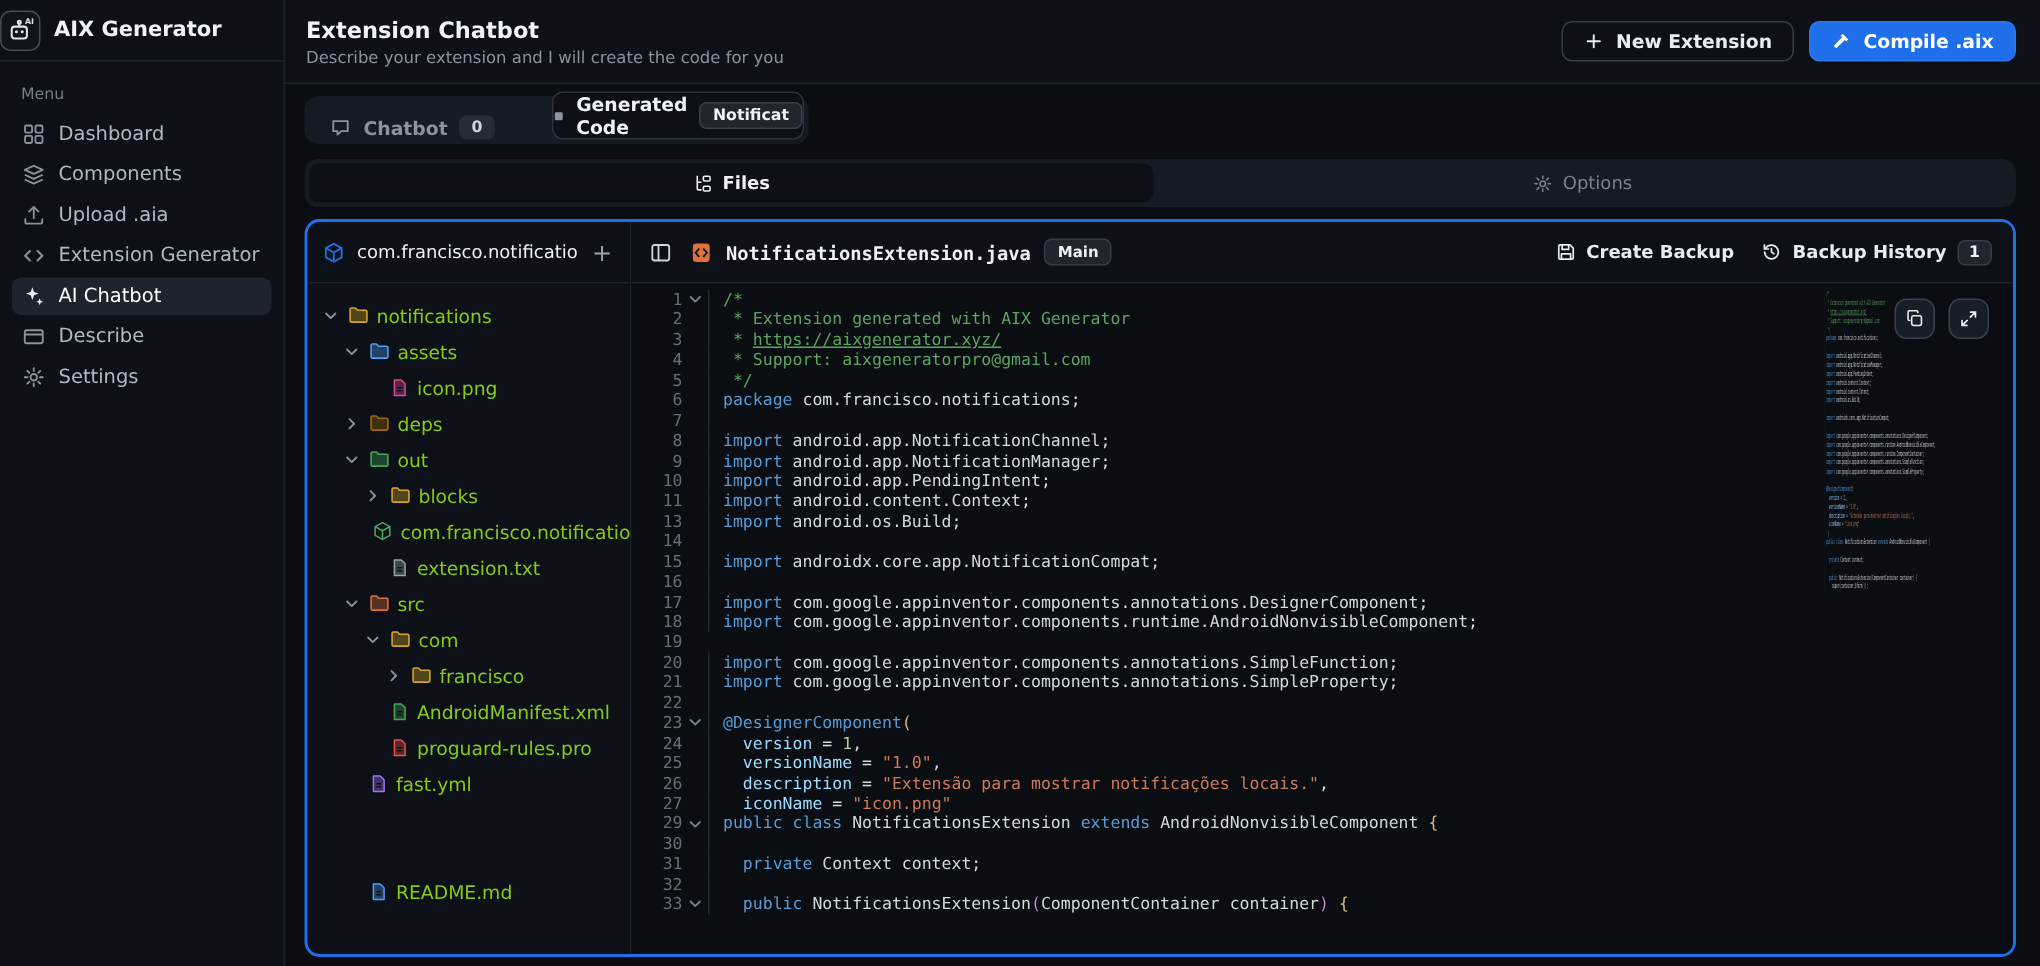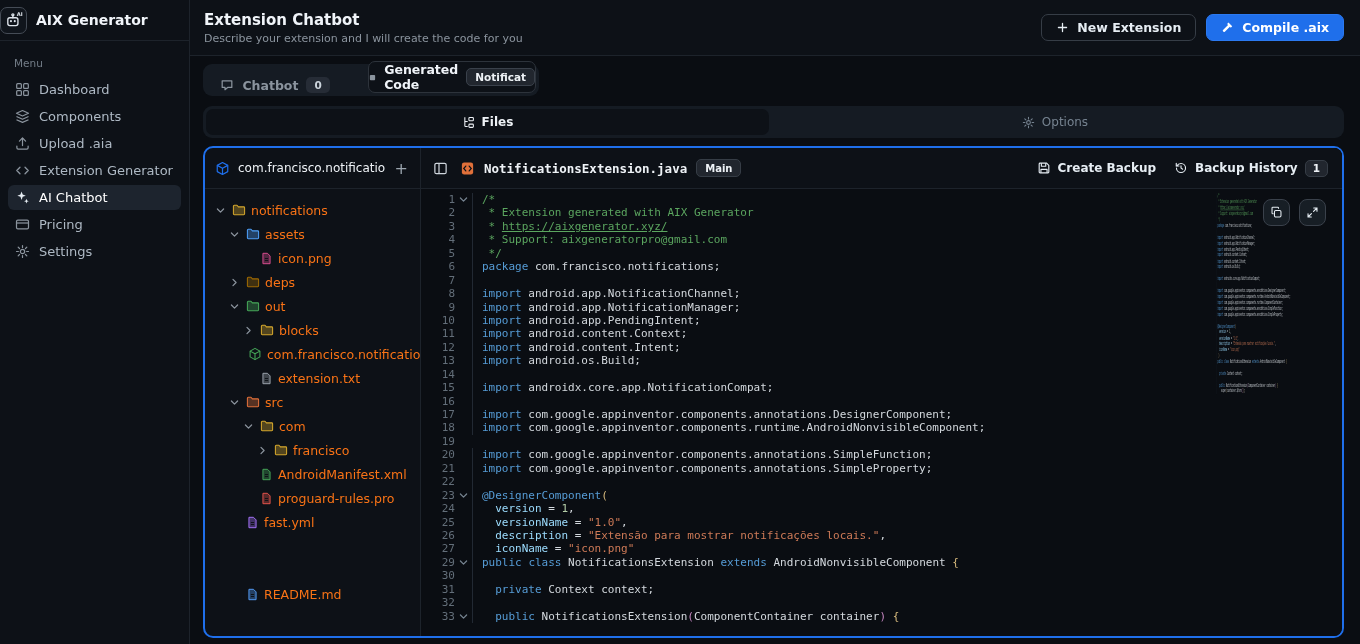--- a/index.html
+++ b/index.html
@@ -54,21 +54,21 @@
   
   .panel { margin-top:8px; height:492px; border:2px solid #1f6feb; border-radius:10px;
     background:#0d1117; display:flex; overflow:hidden; }
   .explorer { width:216px; border-right:1px solid #1d232b; display:flex; flex-direction:column; }
   .exp-header { height:41px; border-bottom:1px solid #1d232b; display:flex; align-items:center;
     gap:8px; padding:0 10px; }
   .exp-pkg { flex:1; font-size:12px; color:#eef2f6; white-space:nowrap; overflow:hidden; }
   .exp-add { color:#9aa4ae; font-size:16px; cursor:pointer; padding:0 2px; }
   .tree { padding:9px 4px; overflow:hidden; }
   .trow { display:flex; align-items:center; height:24px; gap:5px; cursor:pointer;
-    font-size:12.5px; color:#f97316; white-space:nowrap; }
+    font-size:12.5px; color:#84cc16; white-space:nowrap; }
   .trow .chev { width:12px; color:#8b949e; display:flex; }
 
   .editor { flex:1; display:flex; flex-direction:column; background:#0a0d12; position:relative; }
   .ed-header { height:41px; background:#0d1117; border-bottom:1px solid #1d232b;
     display:flex; align-items:center; gap:9px; padding:0 14px 0 8px; }
   .ed-filename { font-family:"DejaVu Sans Mono","Liberation Mono",monospace; font-size:12.5px;
     color:#eef2f6; font-weight:bold; }
   .badge { background:#21262e; border:1px solid #363d46; color:#eef2f6; font-size:10px;
     font-weight:bold; border-radius:5px; padding:2.5px 8px; }
   .ed-actions { margin-left:auto; display:flex; align-items:center; gap:18px; }
@@ -167,21 +167,21 @@
         </span>
         <span>AI Chatbot</span>
       </div>
       <div class="nav-item">
         <span class="ni">
           <svg width="15" height="15" viewBox="0 0 16 16" fill="none" stroke="currentColor" stroke-width="1.3">
             <rect x="1.6" y="3.4" width="12.8" height="9.2" rx="1.4"></rect>
             <path d="M1.6 6.4h12.8"></path>
           </svg>
         </span>
-        <span>Pricing</span>
+        <span>Describe</span>
       </div>
       <div class="nav-item">
         <span class="ni">
           <svg width="15" height="15" viewBox="0 0 16 16" fill="none" stroke="currentColor" stroke-width="1.3" stroke-linecap="round">
             <circle cx="8" cy="8" r="2.3"></circle>
             <path d="M8 1.6v2M8 12.4v2M1.6 8h2M12.4 8h2M3.4 3.4l1.4 1.4M11.2 11.2l1.4 1.4M12.6 3.4l-1.4 1.4M4.8 11.2l-1.4 1.4"></path>
           </svg>
         </span>
         <span>Settings</span>
       </div>
@@ -547,25 +547,20 @@
                 <span class="ln">10</span>
                 <span class="fold"></span>
                 <span class="cd"><span class="tk-k">import</span><span class="tk-t"> android.app.PendingIntent;</span></span>
               </div>
               <div class="cl">
                 <span class="ln">11</span>
                 <span class="fold"></span>
                 <span class="cd"><span class="tk-k">import</span><span class="tk-t"> android.content.Context;</span></span>
               </div>
               <div class="cl">
-                <span class="ln">12</span>
-                <span class="fold"></span>
-                <span class="cd"><span class="tk-k">import</span><span class="tk-t"> android.content.Intent;</span></span>
-              </div>
-              <div class="cl">
                 <span class="ln">13</span>
                 <span class="fold"></span>
                 <span class="cd"><span class="tk-k">import</span><span class="tk-t"> android.os.Build;</span></span>
               </div>
               <div class="cl">
                 <span class="ln">14</span>
                 <span class="fold"></span>
                 <span class="cd"> </span>
               </div>
               <div class="cl">

